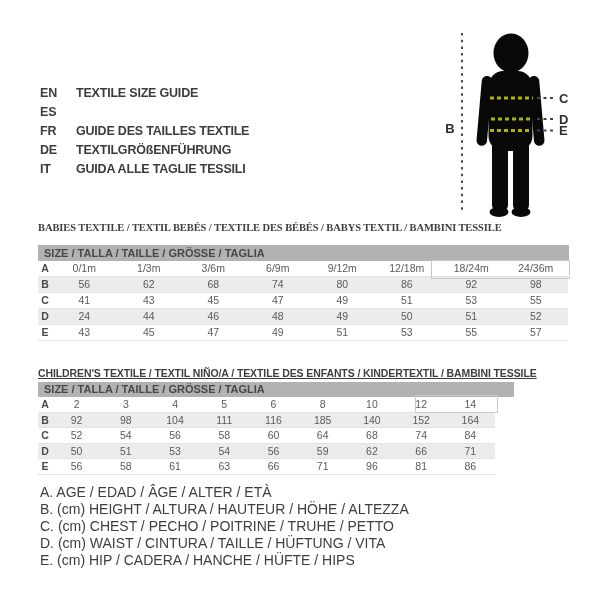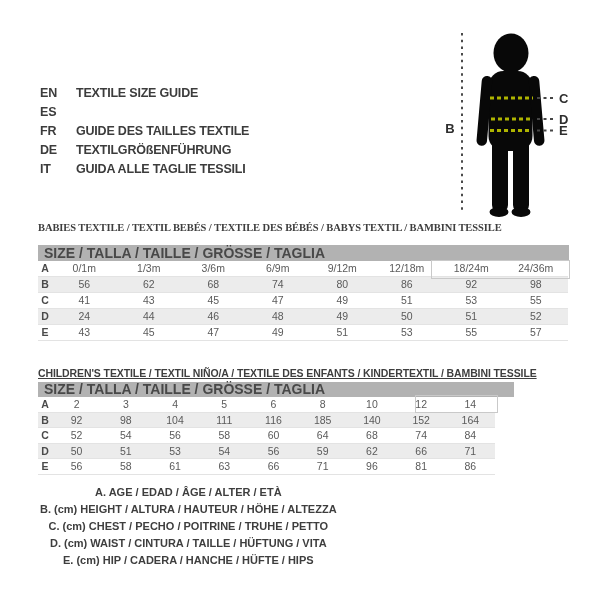--- a/index.html
+++ b/index.html
@@ -14,21 +14,21 @@
   
   .figure{position:absolute;left:438px;top:14px;width:150px;height:216px;}
   .figure text{font-family:"Liberation Sans",sans-serif;}
 
   
   .tbl-title{position:absolute;left:38px;font-size:10.5px;font-weight:700;color:#3e3e3e;letter-spacing:-0.1px;white-space:nowrap;}
   .babies-title{top:222px;font-family:Liberation Serif, serif;}
   .children-title{top:367px;text-decoration:underline;}
 
   
-  .tbl-header{position:absolute;left:38px;background:#b2b2b2;font-size:14px;font-weight:700;color:#484848;
+  .tbl-header{position:absolute;left:38px;background:#b2b2b2;font-size:11px;font-weight:700;color:#484848;
               padding-left:6px;box-sizing:border-box;white-space:nowrap;}
   .babies-header{top:245px;width:531px;height:16px;line-height:16px;}
   .children-header{top:382px;width:476px;height:15px;line-height:15px;}
 
   
   .tbl{position:absolute;left:38px;}
   .babies-rows{top:261px;width:530px;}
   .children-rows{top:397px;width:457px;}
   .trow{display:flex;border-bottom:1px solid #e3e3e3;box-sizing:border-box;}
   .babies-rows .trow{height:16px;line-height:15px;}
@@ -37,21 +37,21 @@
   .rlabel{width:14px;text-align:center;font-size:10.5px;font-weight:700;color:#4a4a4a;}
   .cell{flex:1;text-align:center;font-size:10.5px;color:#5a5a5a;}
 
   
   .hl-box{position:absolute;border:1px solid #c9c9c9;background:transparent;pointer-events:none;}
   .babies-box{left:431px;top:260px;width:137px;height:17px;}
   .children-box{left:415px;top:395px;width:81px;height:16px;}
 
   
   .legend{position:absolute;left:40px;top:484px;}
-  .legend-line{height:17px;line-height:17px;font-size:11px;font-weight:700;color:#3e3e3e;white-space:nowrap;text-align:center;}
+  .legend-line{height:17px;line-height:17px;font-size:14px;font-weight:400;color:#3e3e3e;white-space:nowrap;}
 </style>
 </head>
 <body>
 
 <div class="canvas">
 
   <section class="lang-block">
 
       <div class="lang-row">
         <span class="lang-code">EN</span>

